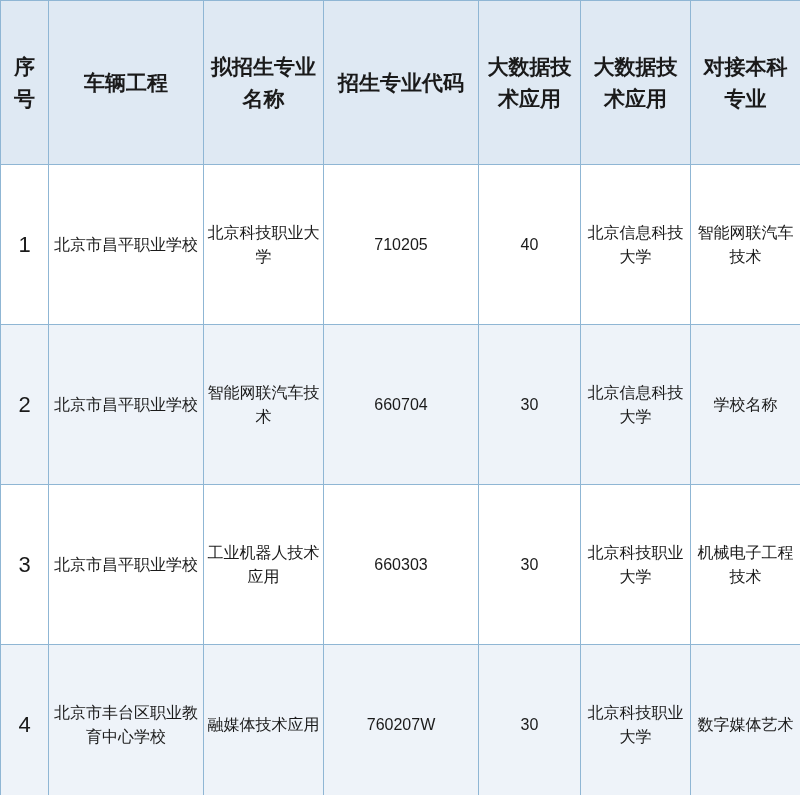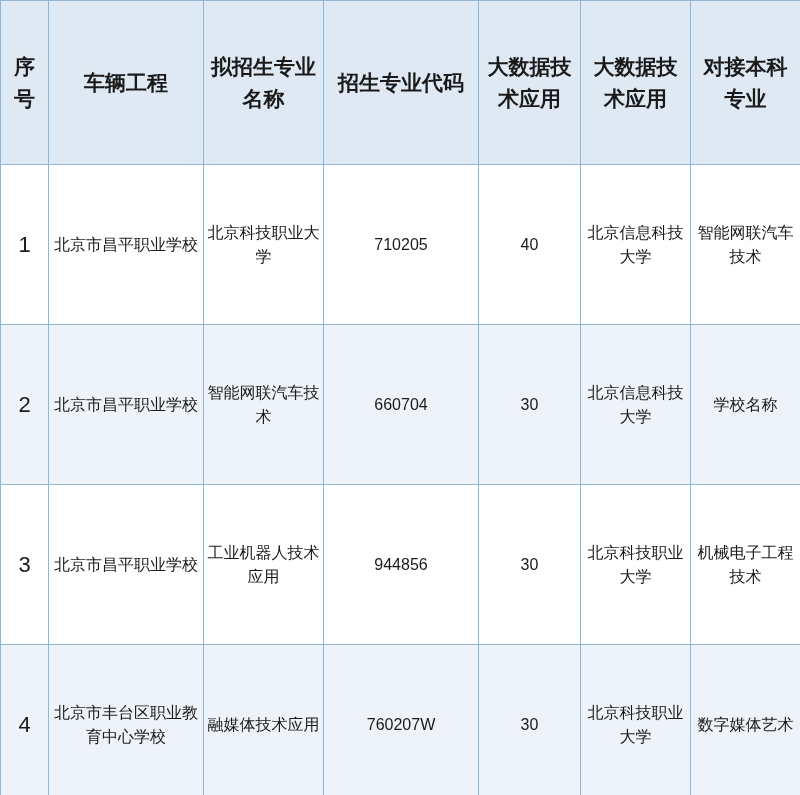--- a/index.html
+++ b/index.html
@@ -105,21 +105,21 @@
         <td>智能网联汽车技术</td>
         <td class="num-cell">660704</td>
         <td class="num-cell">30</td>
         <td>北京信息科技大学</td>
         <td>学校名称</td>
       </tr>
       <tr class="row-odd">
         <td class="idx-cell">3</td>
         <td>北京市昌平职业学校</td>
         <td>工业机器人技术应用</td>
-        <td class="num-cell">944856</td>
+        <td class="num-cell">660303</td>
         <td class="num-cell">30</td>
         <td>北京科技职业大学</td>
         <td>机械电子工程技术</td>
       </tr>
       <tr class="row-even">
         <td class="idx-cell">4</td>
         <td>北京市丰台区职业教育中心学校</td>
         <td>融媒体技术应用</td>
         <td class="num-cell">760207W</td>
         <td class="num-cell">30</td>

